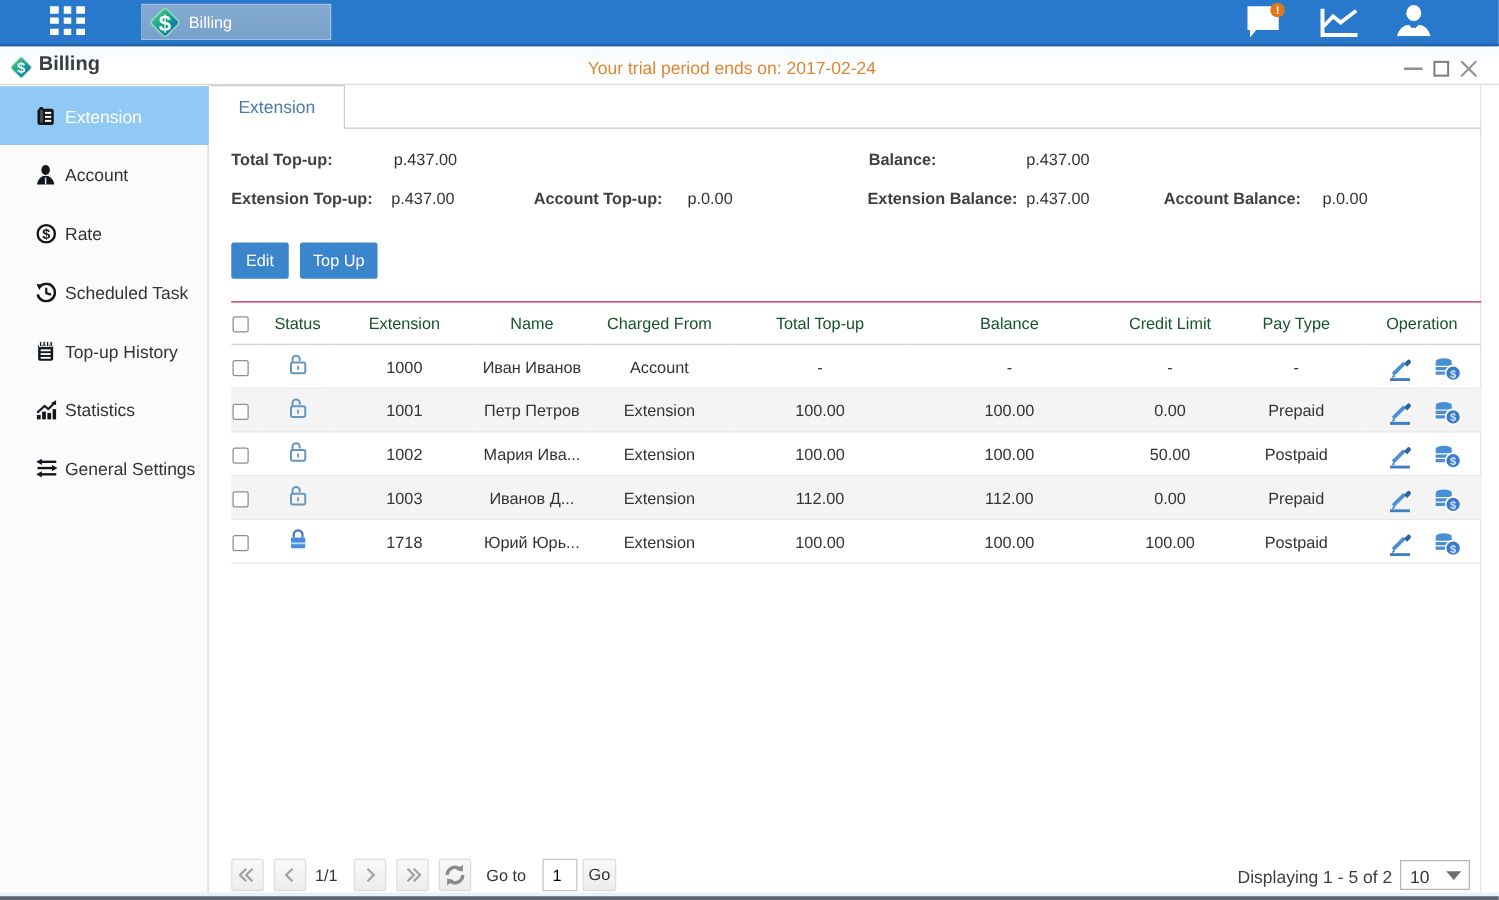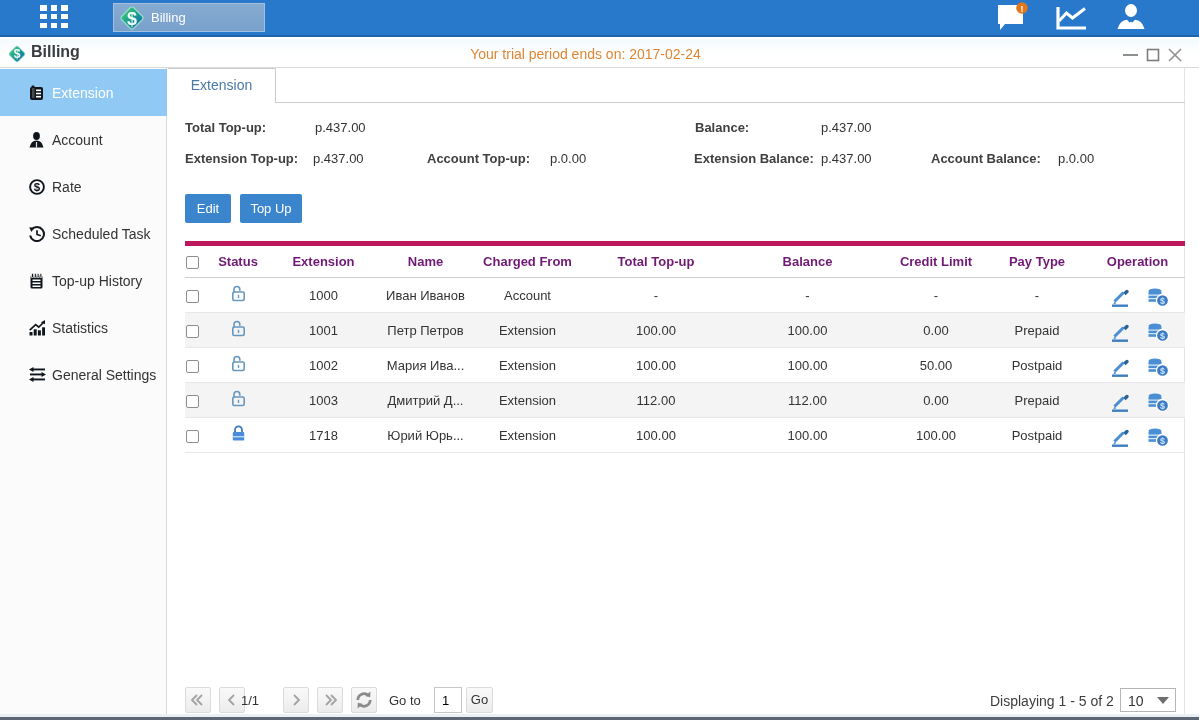--- a/index.html
+++ b/index.html
@@ -26,21 +26,21 @@
 #content { position:absolute; left:168px; top:68px; width:1017px; height:646px; background:#fff; border-right:1px solid #e4e4e4; }
 #tabstrip { position:absolute; left:0; top:0; width:1017px; height:35px; }
 #tabline { position:absolute; left:108px; right:0; top:34px; height:1px; background:#cccccc; }
 #activetab { position:absolute; left:0; top:0; width:108px; height:35px; background:#fff; border:1px solid #ccc; border-bottom:none; border-left:none; }
 #activetab span { display:block; text-align:center; margin-top:8px; font-size:14px; color:#4b79a8; }
 .slabel { position:absolute; font-size:13px; font-weight:bold; color:#404040; }
 .svalue { position:absolute; font-size:13px; color:#333; }
 .btn { position:absolute; top:126px; height:29px; background:#3b85cc; color:#fff; font-size:13px; border-radius:2px; text-align:center; line-height:29px; }
 
 #tbl { position:absolute; left:17px; top:173px; width:1000px; border-collapse:collapse; table-layout:fixed; font-size:13px; color:#333; }
-#tbl th { font-weight:bold; color:#701a75; border-top:5px solid #be185d; border-bottom:1px solid #cfcfcf; height:34px; text-align:center; }
+#tbl th { font-weight:normal; color:#14532d; border-top:1px solid #be185d; border-bottom:1px solid #cfcfcf; height:34px; text-align:center; }
 #tbl td { height:35px; text-align:center; border-bottom:1px solid #e7e7e7; }
 #tbl tr.alt td { background:#f4f4f4; }
 .cb { margin-left:1px; width:13px; height:13px; border:1px solid #8e8e8e; border-radius:2px; background:#fff; display:inline-block; vertical-align:middle; }
 
 #pager { position:absolute; left:0px; top:619px; width:1017px; height:27px; font-size:13px; color:#333; }
 .pbtn { position:absolute; top:0; width:26px; height:26px; background:linear-gradient(#f9f9f9,#ececec); border:1px solid #dcdcdc; border-radius:2px; text-align:center; color:#b3b3b3; }
 .pbtn span { font-size:15px; line-height:24px; }
 #bottombar { position:absolute; left:0; top:714px; width:1199px; height:6px; background:#eaf1f6; border-bottom:3px solid #5d6771; }
 </style>
 </head>
@@ -321,21 +321,21 @@
             </svg></td>
     </tr>
     <tr class="alt">
       <td style="text-align:left"><span class="cb"></span></td>
       <td><svg width="15" height="17" viewBox="0 0 15 17">
               <path d="M3 7.2 v-2.8 a2.9 2.9 0 0 1 5.8 0 v1.4" fill="none" stroke="#6597bf" stroke-width="1.6"></path>
               <rect x="1.8" y="7" width="11.4" height="8.5" rx="1.5" fill="none" stroke="#6597bf" stroke-width="1.6"></rect>
               <rect x="6.8" y="9.8" width="1.4" height="3.2" fill="#6597bf"></rect>
             </svg></td>
       <td>1003</td>
-          <td>Дмитрий Д...</td>
+          <td>Иванов Д...</td>
           <td>Extension</td>
           <td>112.00</td>
           <td>112.00</td>
           <td>0.00</td>
           <td>Prepaid</td>
       <td><svg width="20" height="19" viewBox="0 0 20 19" style="margin-left:4px;margin-right:16px;position:relative;top:2px;vertical-align:middle">
               <path d="M3.5 13.5 L12.5 4.5" stroke="#4a8fd3" stroke-width="3"></path>
               <path d="M12.2 4.8 l2.5 -2.5 a1.7 1.7 0 0 1 2.5 2.5 l-2.5 2.5 z" fill="#2a6396"></path>
               <path d="M3.5 13.5 l-1.2 3 l3 -1.2" fill="#4a8fd3"></path>
               <rect x="1" y="16.5" width="16" height="2.4" fill="#3f7fc1"></rect>
@@ -379,21 +379,21 @@
   </tbody>
     </table>
 
   <div id="pager">
     <div class="pbtn" style="left:17px"><svg width="24" height="24" viewBox="0 0 24 24">
           <path d="M11 7 l-5 5 l5 5 M16 7 l-5 5 l5 5" stroke="#a2a2a2" stroke-width="1.8" fill="none"></path>
         </svg></div>
     <div class="pbtn" style="left:51px"><svg width="24" height="24" viewBox="0 0 24 24">
           <path d="M14 7 l-5 5 l5 5" stroke="#a2a2a2" stroke-width="1.8" fill="none"></path>
         </svg></div>
-    <div class="abs" style="left:73px;top:6px;width:40px;text-align:left">1/1</div>
+    <div class="abs" style="left:73px;top:6px;width:40px;text-align:center">1/1</div>
     <div class="pbtn" style="left:115px"><svg width="24" height="24" viewBox="0 0 24 24">
           <path d="M10 7 l5 5 l-5 5" stroke="#a2a2a2" stroke-width="1.8" fill="none"></path>
         </svg></div>
     <div class="pbtn" style="left:149px"><svg width="24" height="24" viewBox="0 0 24 24">
           <path d="M8 7 l5 5 l-5 5 M13 7 l5 5 l-5 5" stroke="#a2a2a2" stroke-width="1.8" fill="none"></path>
         </svg></div>
     <div class="pbtn" style="left:183px"><svg width="24" height="24" viewBox="0 0 24 24">
           <path d="M5.8 12 a 6.3 6.3 0 0 1 10.6 -4.5" stroke="#8a8a8a" stroke-width="2.7" fill="none"></path>
           <path d="M18.4 3.6 l-0.2 5.6 l-5.2 -1.2 z" fill="#8a8a8a"></path>
           <path d="M18.2 12 a 6.3 6.3 0 0 1 -10.6 4.5" stroke="#8a8a8a" stroke-width="2.7" fill="none"></path>

